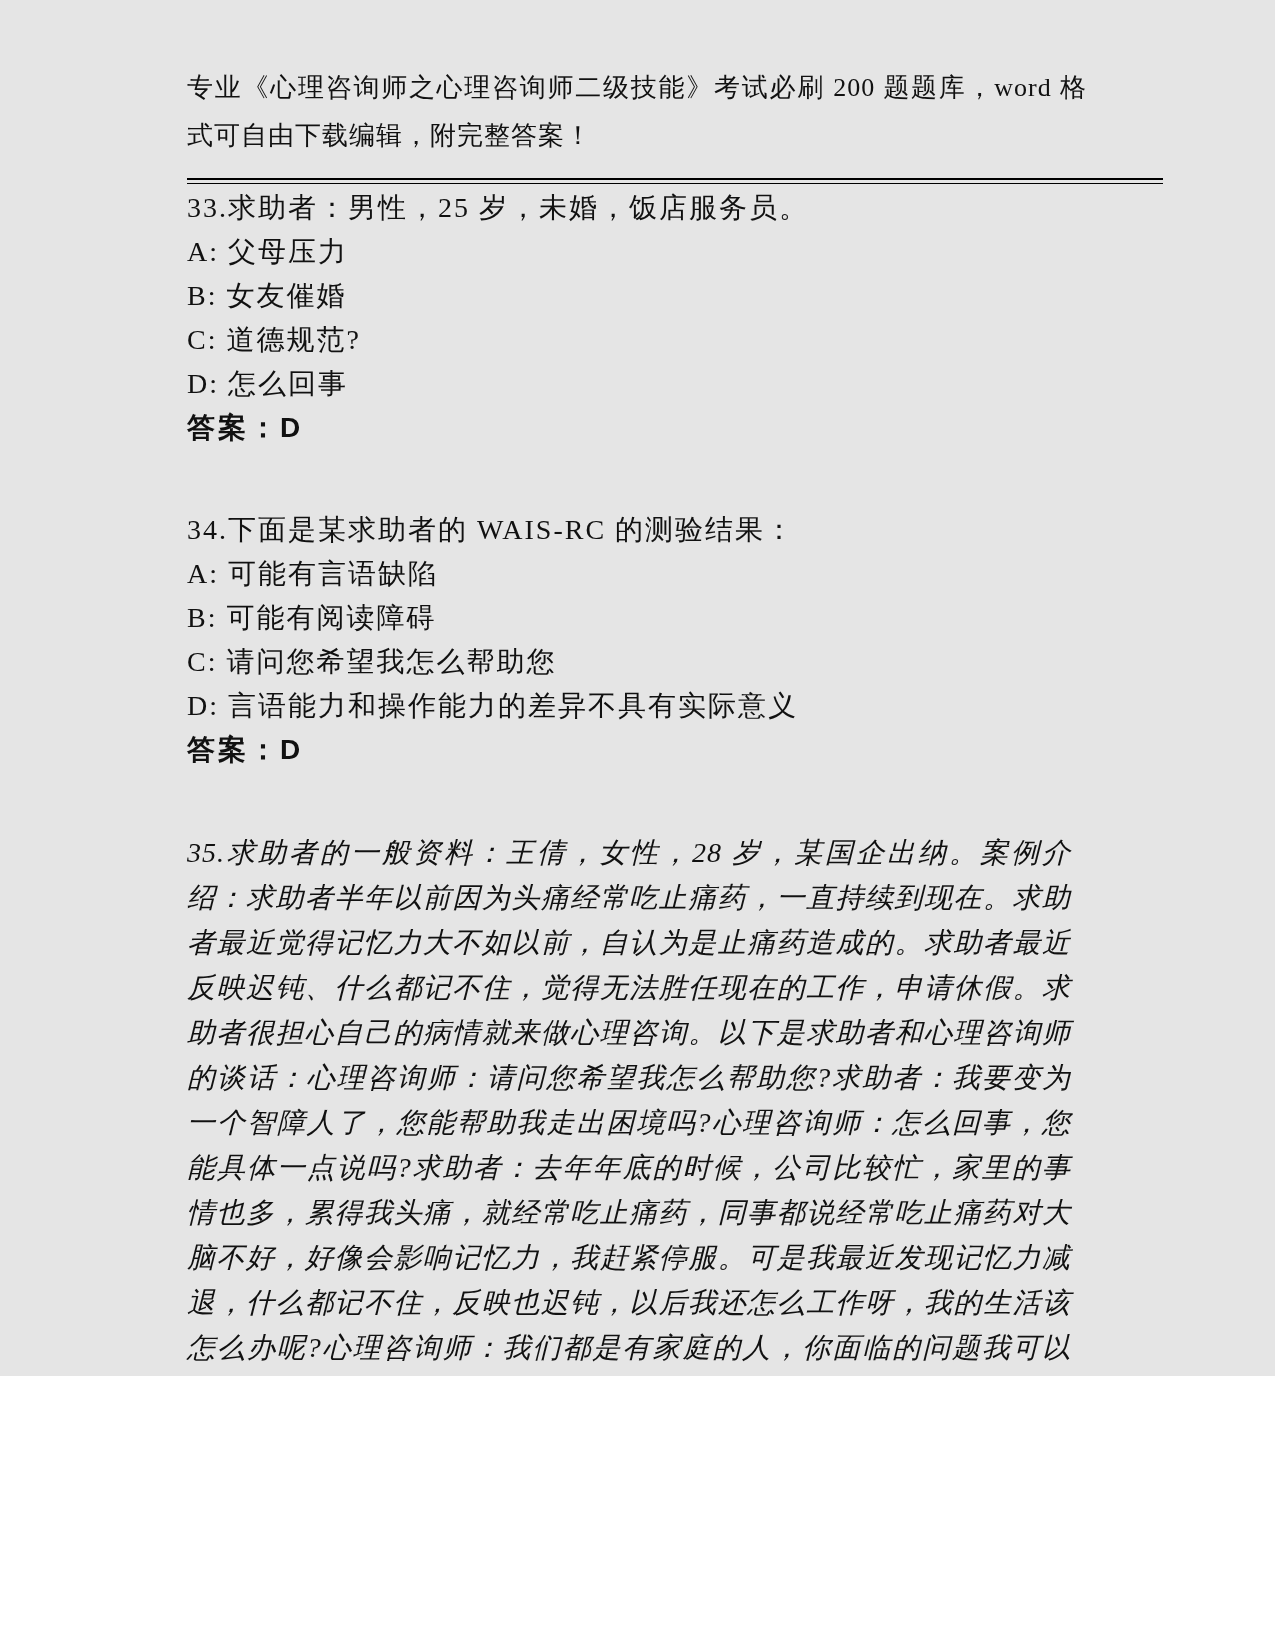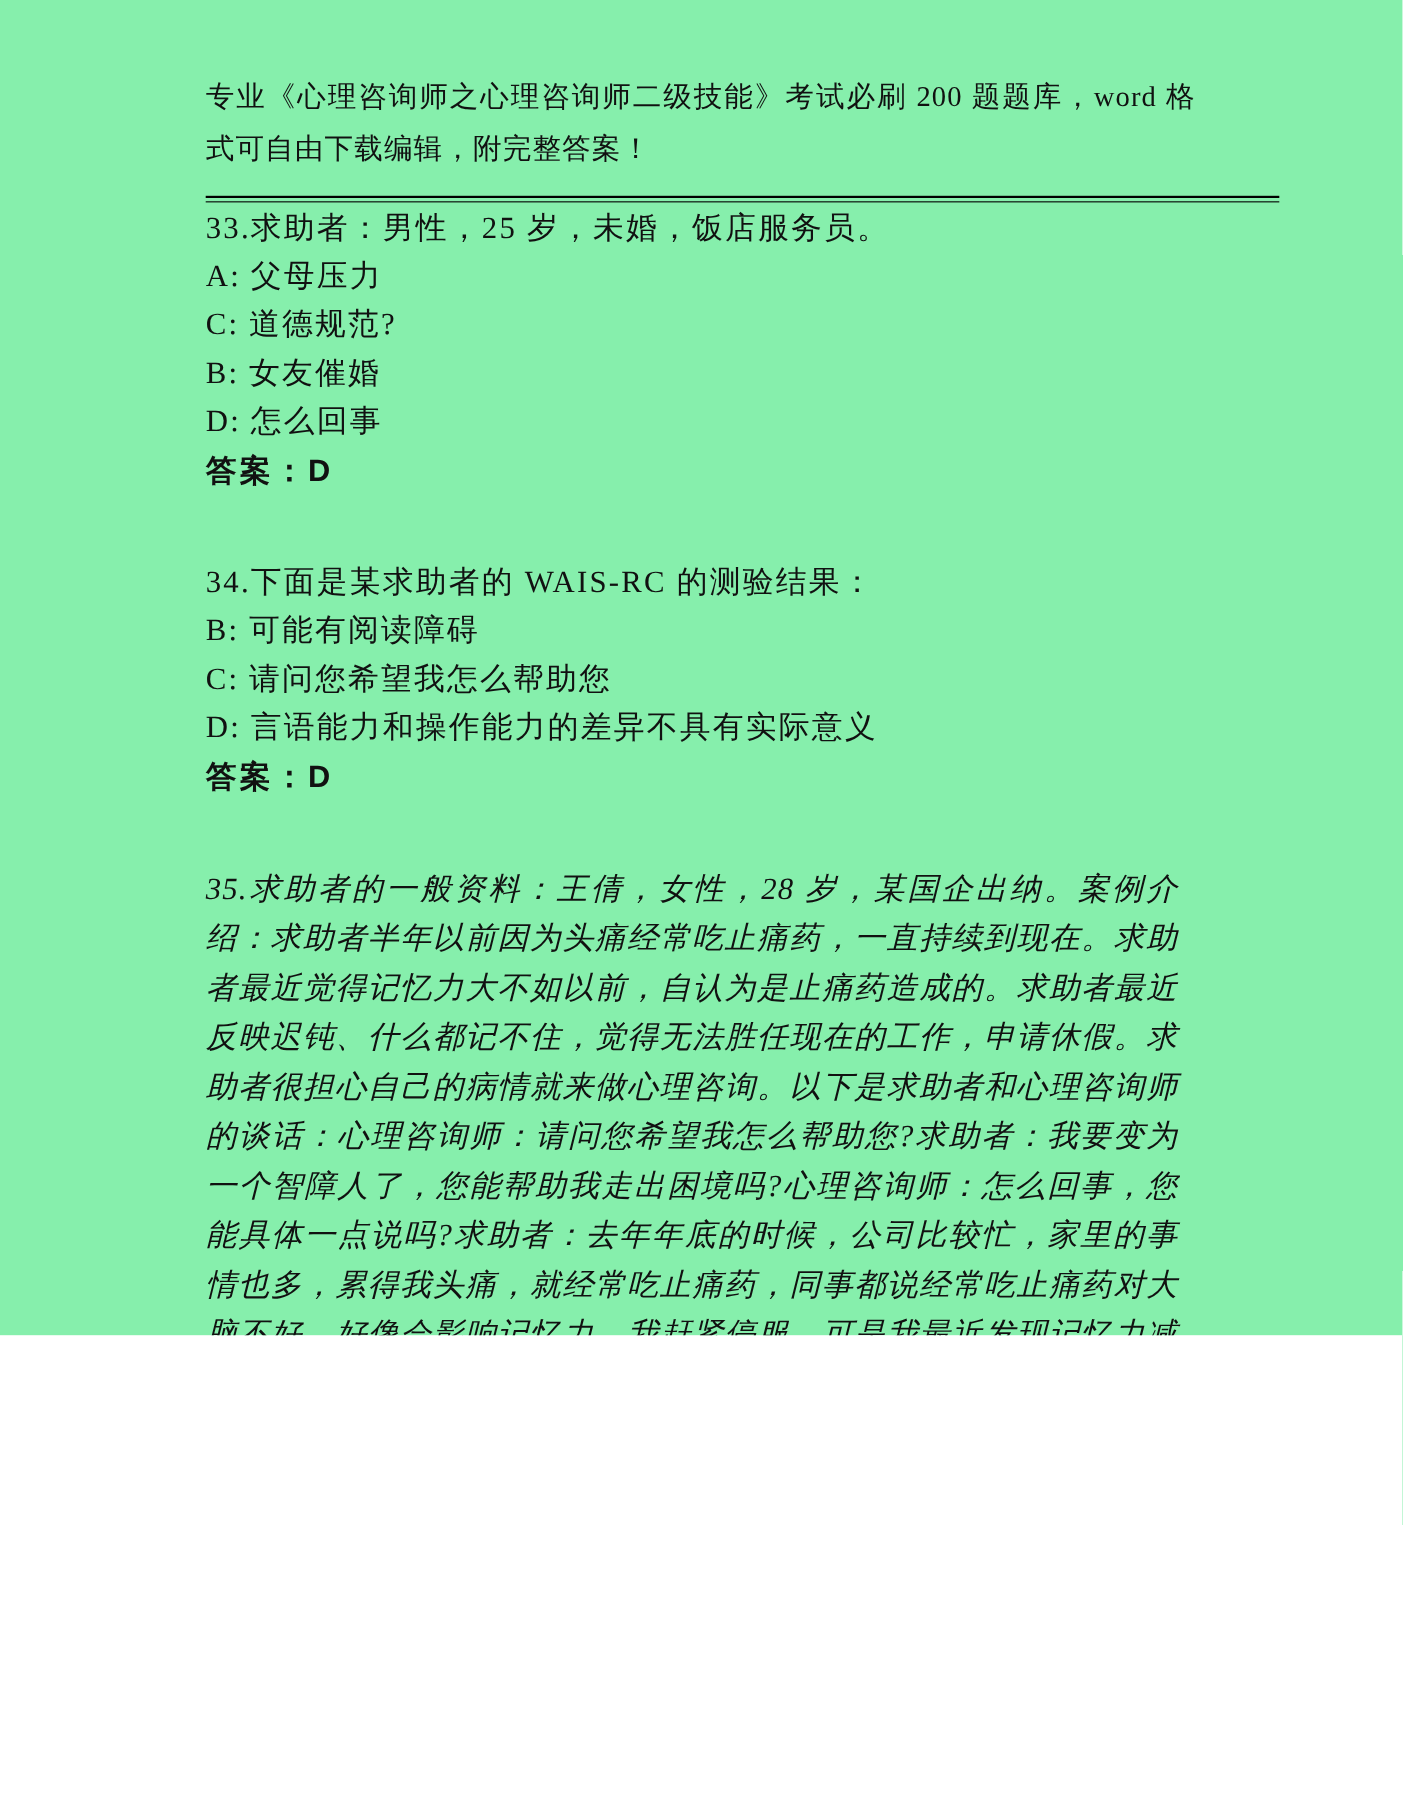--- a/index.html
+++ b/index.html
@@ -3,22 +3,22 @@
 <meta charset="utf-8">
 <style>
   html, body {
     margin: 0;
     padding: 0;
     background: #ffffff;
   }
   .page {
     position: relative;
     width: 1275px;
-    height: 1214px;
-    background: #86efac;
+    height: 1376px;
+    background: #e5e5e5;
     color: #111111;
     font-family: "Liberation Serif", "DejaVu Serif", serif;
     overflow: hidden;
   }
   .content {
     position: absolute;
     left: 187px;
     top: 64px;
     width: 976px;
   }
@@ -73,28 +73,29 @@
     <div class="header">
       <div class="header-text">专业《心理咨询师之心理咨询师二级技能》考试必刷 200 题题库，word 格式可自由下载编辑，附完整答案！</div>
       <div class="header-rule"></div>
     </div>
 
     <div class="body-col">
 
       <section class="question q-first">
         <p class="q-line">33.求助者：男性，25 岁，未婚，饭店服务员。</p>
         <p class="q-line">A: 父母压力</p>
+        <p class="q-line">B: 女友催婚</p>
         <p class="q-line">C: 道德规范?</p>
-        <p class="q-line">B: 女友催婚</p>
         <p class="q-line">D: 怎么回事</p>
         <p class="q-line answer">答案：D</p>
       </section>
 
       <section class="question">
         <p class="q-line">34.下面是某求助者的 WAIS-RC 的测验结果：</p>
+        <p class="q-line">A: 可能有言语缺陷</p>
         <p class="q-line">B: 可能有阅读障碍</p>
         <p class="q-line">C: 请问您希望我怎么帮助您</p>
         <p class="q-line">D: 言语能力和操作能力的差异不具有实际意义</p>
         <p class="q-line answer">答案：D</p>
       </section>
 
       <section class="question">
         <p class="case-text">35.求助者的一般资料：王倩，女性，28 岁，某国企出纳。案例介绍：求助者半年以前因为头痛经常吃止痛药，一直持续到现在。求助者最近觉得记忆力大不如以前，自认为是止痛药造成的。求助者最近反映迟钝、什么都记不住，觉得无法胜任现在的工作，申请休假。求助者很担心自己的病情就来做心理咨询。以下是求助者和心理咨询师的谈话：心理咨询师：请问您希望我怎么帮助您?求助者：我要变为一个智障人了，您能帮助我走出困境吗?心理咨询师：怎么回事，您能具体一点说吗?求助者：去年年底的时候，公司比较忙，家里的事情也多，累得我头痛，就经常吃止痛药，同事都说经常吃止痛药对大脑不好，好像会影响记忆力，我赶紧停服。可是我最近发现记忆力减退，什么都记不住，反映也迟钝，以后我还怎么工作呀，我的生活该怎么办呢?心理咨询师：我们都是有家庭的人，你面临的问题我可以理解。如果如你所说那样，那么你岂不是连自己及家人的名字都记不住吧。求助者：那倒没有，我的名字是××，丈夫的名字是××，女儿的名字是</p>
       </section>
 

